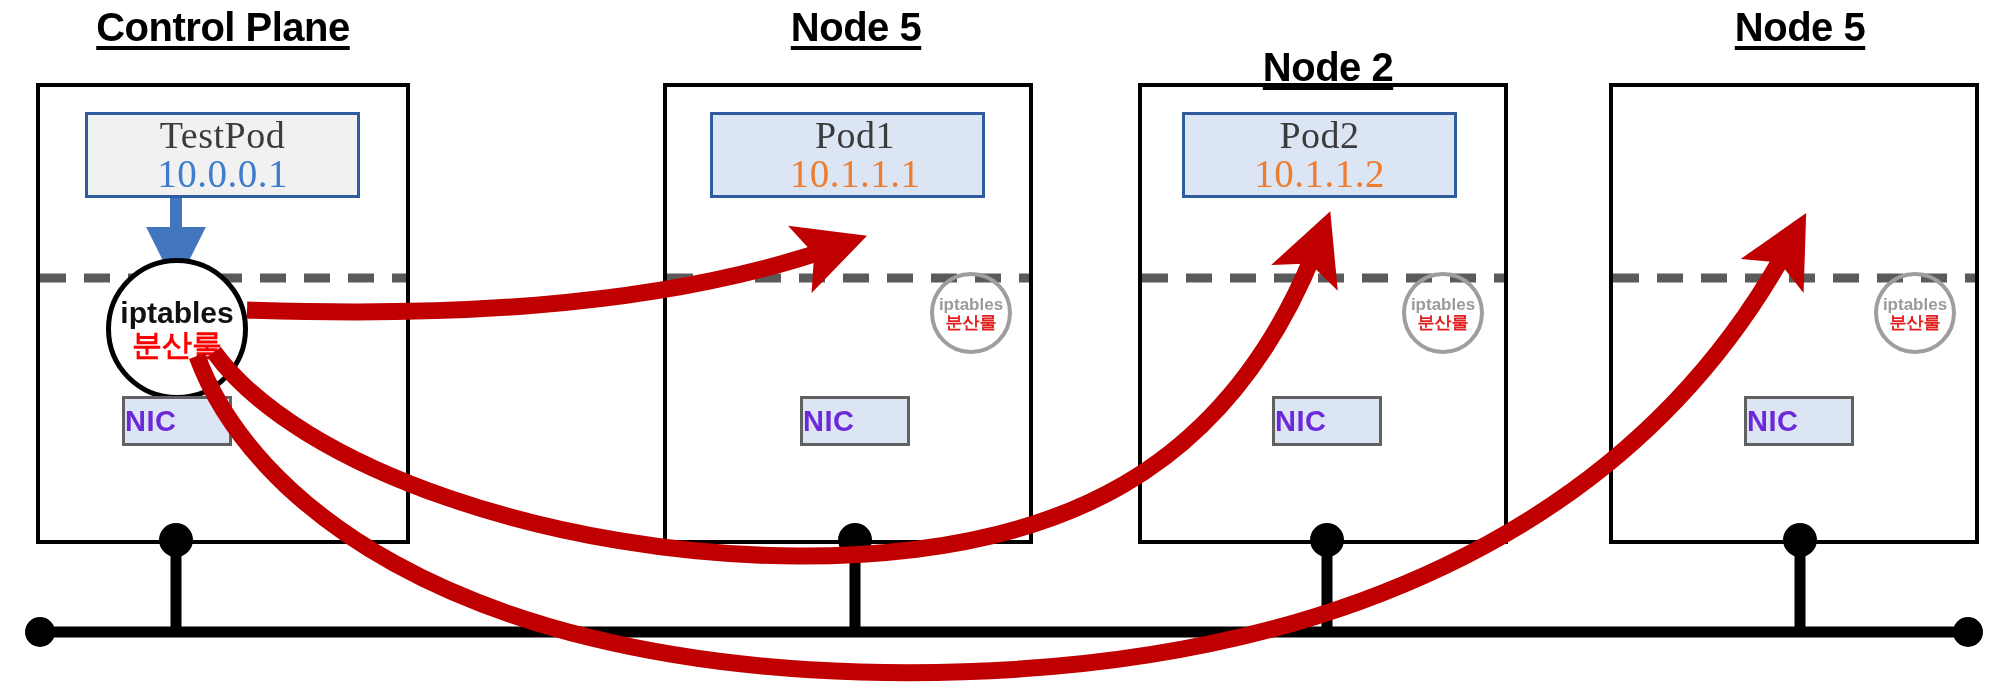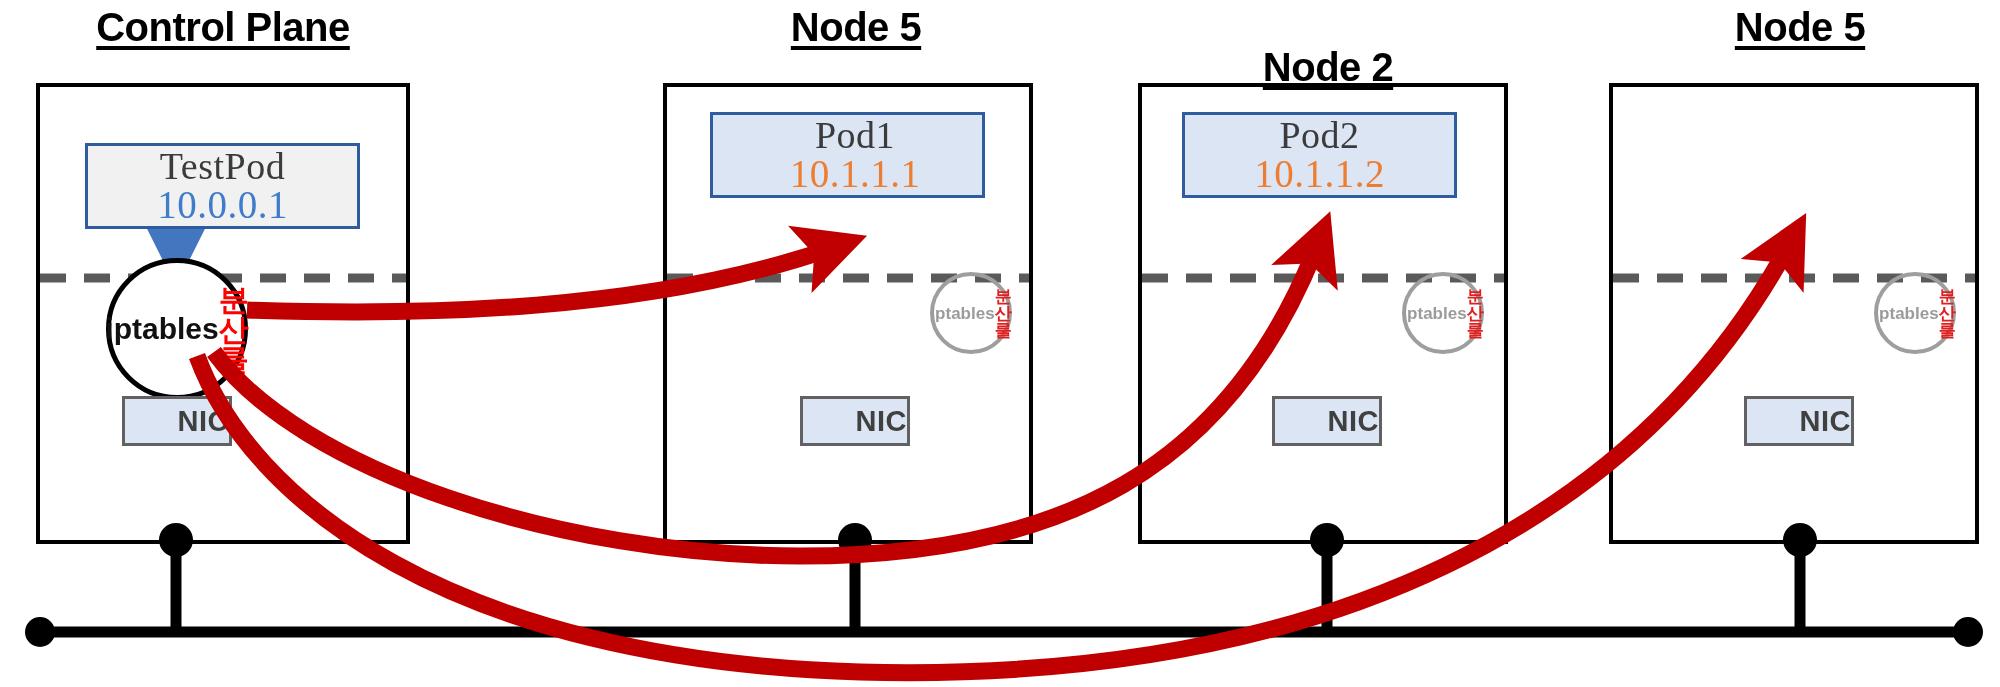--- a/index.html
+++ b/index.html
@@ -50,34 +50,34 @@
     letter-spacing:0.5px;
   }
   .ip-blue{color:#3f7ccc;}
   .ip-orange{color:#ed7d31;}
 
   .nic-box{
     position:absolute;
     box-sizing:border-box;
     background:#dbe5f4;
     border:3px solid #616161;
-    display:flex;align-items:center;justify-content:flex-end;
+    display:flex;align-items:center;justify-content:flex-start;
     font-family:"Liberation Sans",sans-serif;
     font-weight:bold;
     font-size:29px;
-    color:#404040;
+    color:#6d28d9;
     letter-spacing:0.5px;
   }
 
   .ipt-circle{
     position:absolute;
     box-sizing:border-box;
     border-radius:50%;
     background:#ffffff;
-    display:flex;flex-direction:row;
+    display:flex;flex-direction:column;
     align-items:center;justify-content:center;
     line-height:1.0;
   }
   .ipt-circle.main{border:5px solid #000000;}
   .ipt-circle.ghost{border:4px solid #9e9e9e;background:transparent;}
   .ipt-label{font-family:"Liberation Sans",sans-serif;font-weight:bold;}
   .ipt-circle.main .ipt-label{font-size:30px;color:#111;}
   .ipt-circle.main .ipt-sub{font-size:30px;color:#ff0000;font-weight:bold;margin-top:2px;}
   .ipt-circle.ghost .ipt-label{font-size:17px;color:#9b9b9b;}
   .ipt-circle.ghost .ipt-sub{font-size:17px;color:#e02020;font-weight:bold;margin-top:1px;}
@@ -121,21 +121,21 @@
       <circle cx="176" cy="540" r="17" fill="#000000"></circle>
       <circle cx="855" cy="540" r="17" fill="#000000"></circle>
       <circle cx="1327" cy="540" r="17" fill="#000000"></circle>
       <circle cx="1800" cy="540" r="17" fill="#000000"></circle>
     </g>
   </svg>
 
   <div class="html-layer">
 
     <div class="node-title" style="left:223px;top:5px;">Control Plane</div>
-    <div class="pod-box ctl" style="left:85px;top:112px;width:275px;height:86px;margin-top:31px;">
+    <div class="pod-box ctl" style="left:85px;top:112px;width:275px;height:86px;">
       <div class="pod-name">TestPod</div>
       <div class="pod-ip ip-blue">10.0.0.1</div>
     </div>
     <div class="ipt-circle main" style="left:106px;top:258px;width:142px;height:142px;">
       <div class="ipt-label">iptables</div>
       <div class="ipt-sub">분산룰</div>
     </div>
     <div class="nic-box" style="left:122px;top:396px;width:110px;height:50px;">
       <span>NIC</span>
     </div>

